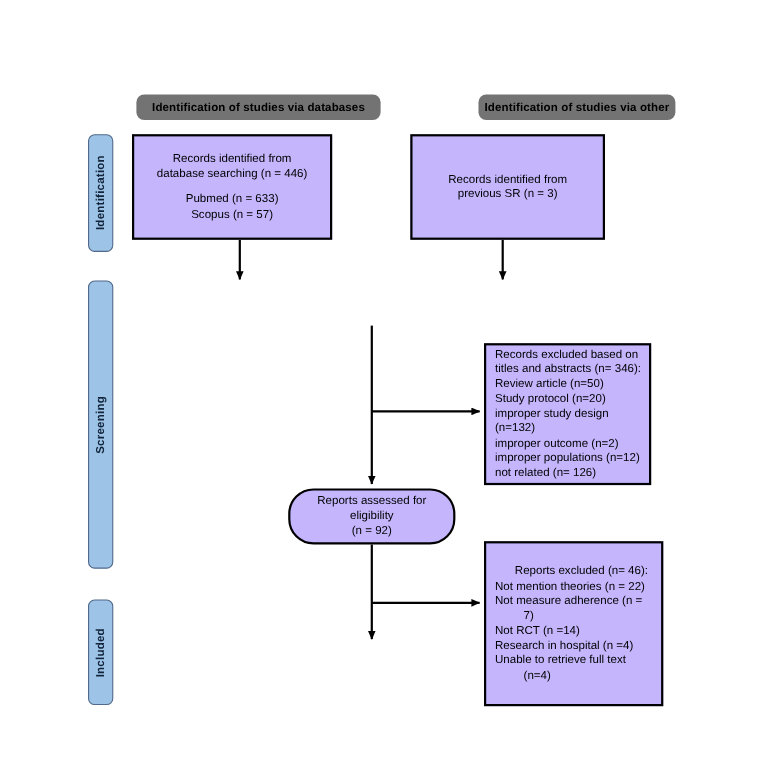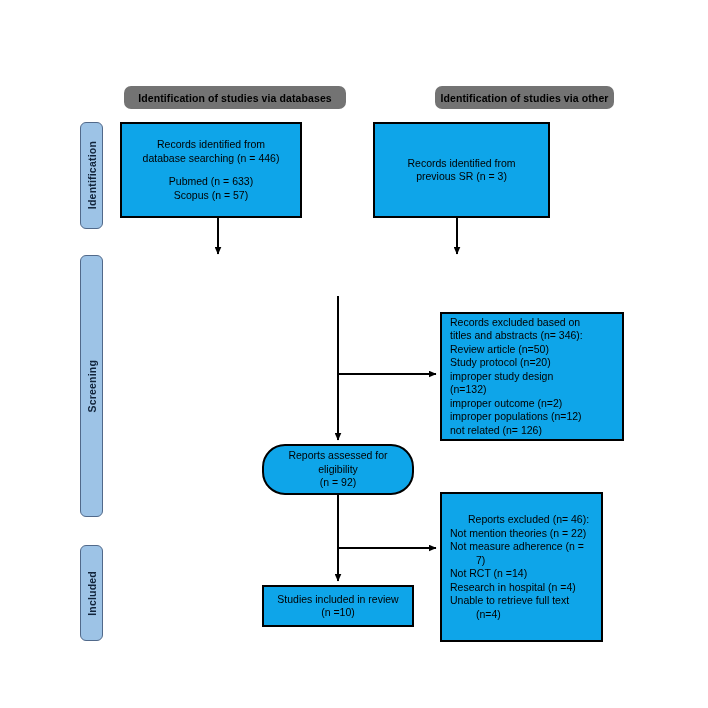--- a/index.html
+++ b/index.html
@@ -62,40 +62,40 @@
     white-space: nowrap;
     letter-spacing: 0.2px;
   }
   #bar-identification { left: 80px; top: 122px; width: 23px; height: 107px; }
   #bar-screening      { left: 80px; top: 255px; width: 23px; height: 262px; }
   #bar-included       { left: 80px; top: 545px; width: 23px; height: 96px; }
 
   
   .flow-box {
     position: absolute;
-    background: #0ea5e9;
+    background: #c4b5fd;
     border: 2.5px solid #000000;
     box-sizing: border-box;
     display: flex;
     flex-direction: column;
     justify-content: center;
     font-size: 10.5px;
     line-height: 13.5px;
   }
   .flow-box.centered { align-items: center; text-align: center; }
   .flow-box.left     { align-items: flex-start; text-align: left; padding-left: 8px; }
   .flow-box .ln { display: block; white-space: pre; }
   .flow-box .gap { height: 10px; }
   .flow-box .indent { padding-left: 26px; }
   .flow-box .indent-sm { padding-left: 18px; }
 
   #box-db-records   { left: 120px; top: 122px; width: 182px; height: 96px; }
   #box-sr-records   { left: 373px; top: 122px; width: 177px; height: 96px; }
   #box-dedup        { left: 168px; top: 258px; width: 351px; height: 38px; }
-  #box-excluded-1   { left: 440px; top: 312px; width: 184px; height: 129px; }
+  #box-excluded-1   { left: 440px; top: 312px; width: 152px; height: 129px; }
   #box-eligibility  { left: 262px; top: 444px; width: 152px; height: 51px; border-radius: 23px; }
   #box-excluded-2   { left: 440px; top: 492px; width: 163px; height: 150px; }
   #box-included     { left: 262px; top: 585px; width: 152px; height: 42px; }
 
   
   #connectors {
     position: absolute;
     left: 0; top: 0;
     width: 708px; height: 708px;
     pointer-events: none;
@@ -178,18 +178,14 @@
     <span class="ln indent-sm">Reports excluded (n= 46):</span>
     <span class="ln">Not mention theories (n = 22)</span>
     <span class="ln">Not measure adherence (n =</span>
     <span class="ln indent">7)</span>
     <span class="ln">Not RCT (n =14)</span>
     <span class="ln">Research in hospital (n =4)</span>
     <span class="ln">Unable to retrieve full text</span>
     <span class="ln indent">(n=4)</span>
   </div>
 
-  <div class="flow-box centered" id="box-included">
-    <span class="ln">Studies included in review</span>
-    <span class="ln">(n =10)</span>
-  </div>
 
 </div>
 
 </body></html>

